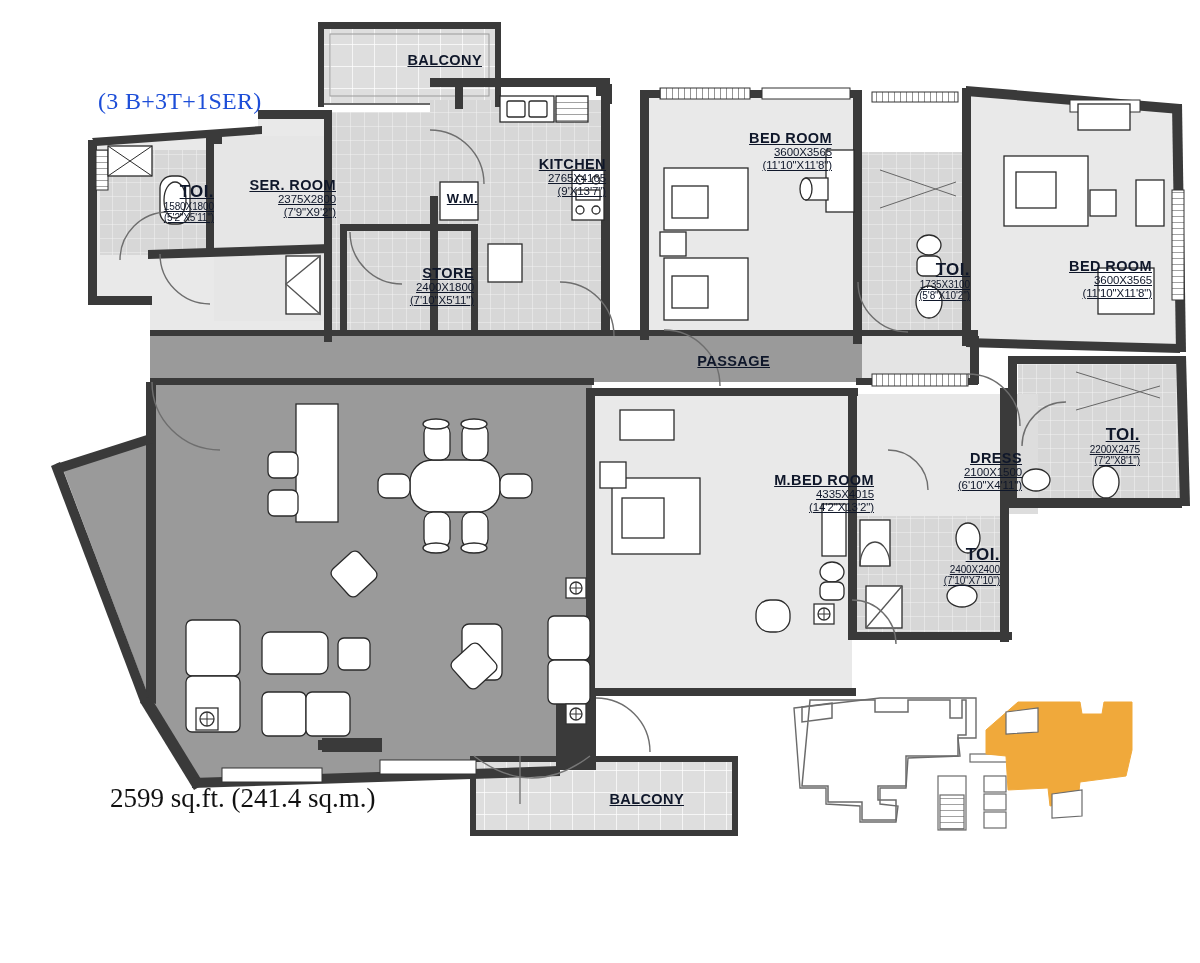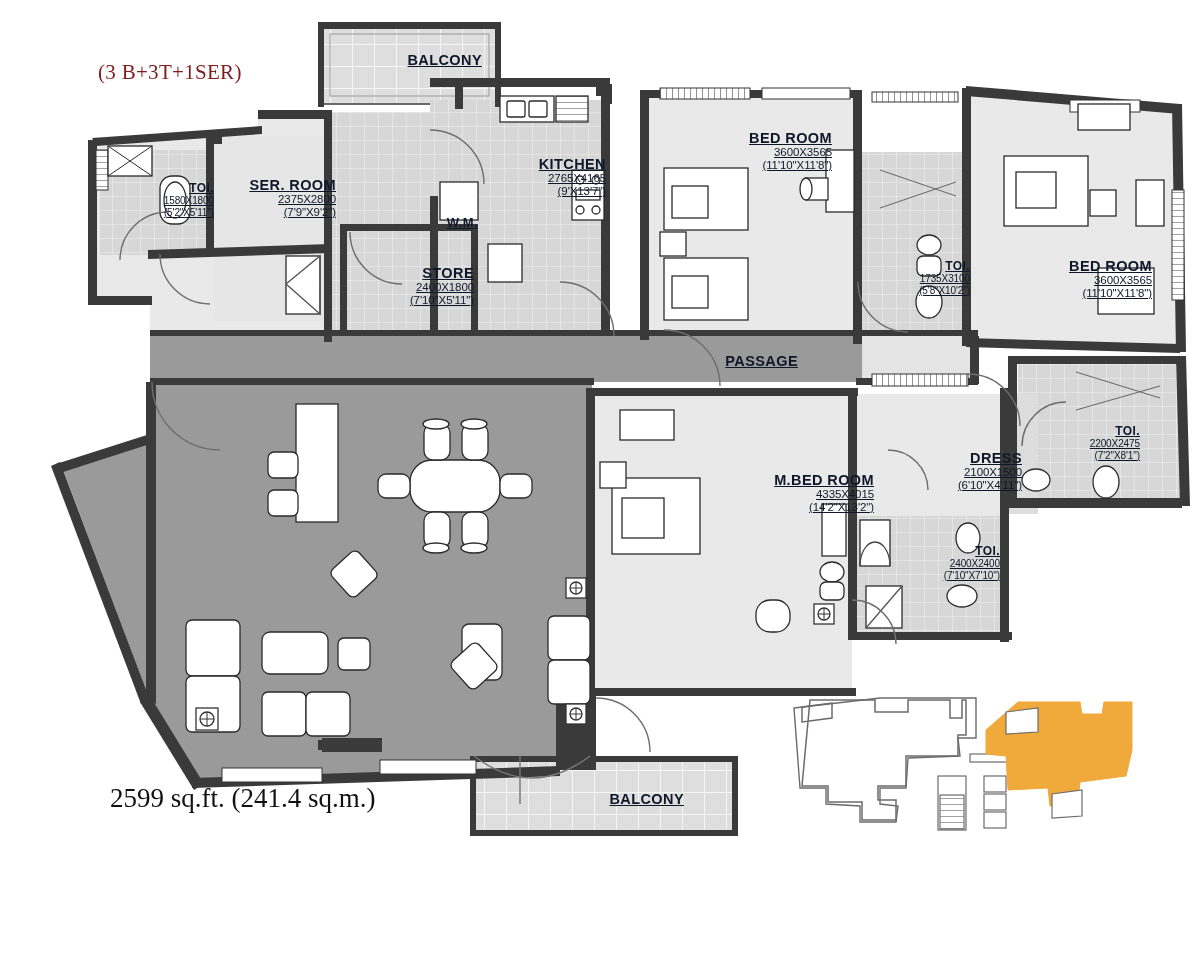--- a/index.html
+++ b/index.html
@@ -2,35 +2,35 @@
 <html><head>
 <meta charset="utf-8">
 <title>Floor Plan</title>
 <style>
   html,body{margin:0;padding:0;background:#ffffff;}
   body{width:1200px;height:963px;position:relative;overflow:hidden;
        font-family:"Liberation Sans", sans-serif;}
   #stage{position:absolute;inset:0;width:1200px;height:963px;}
   svg#plan{position:absolute;left:0;top:0;width:1200px;height:963px;}
 
-  .unit-type{position:absolute;left:98px;top:60px;font-family:"Liberation Serif",serif;
-             font-size:21px;color:#7f1d1d;letter-spacing:.3px;}
+  .unit-type{position:absolute;left:98px;top:88px;font-family:"Liberation Serif",serif;
+             font-size:24px;color:#1d4ed8;letter-spacing:.3px;}
   .area-text{position:absolute;left:110px;top:783px;font-family:"Liberation Serif",serif;
              font-size:27px;color:#111;}
 
   .lbl{position:absolute;text-align:right;color:#0f172a;
        font-family:"Liberation Sans",sans-serif;line-height:1.12;
        white-space:nowrap;pointer-events:none;text-decoration:underline;}
   .lbl .nm{font-weight:bold;font-size:14.5px;letter-spacing:.4px;display:block;}
   .lbl .d1{font-size:11.5px;display:block;letter-spacing:-.1px;}
   .lbl .d2{font-size:11.5px;display:block;letter-spacing:-.1px;}
-  .lbl.small .nm{font-size:12px;}
+  .lbl.small .nm{font-size:17px;}
   .lbl.small .d1,.lbl.small .d2{font-size:10px;}
   .lbl.big .nm{font-size:15.5px;}
-  .lbl.wm .nm{font-size:13px;margin-top:24px;}
+  .lbl.wm .nm{font-size:13px;}
 
   .watermark{position:absolute;left:355px;top:420px;width:500px;height:75px;
              font-family:"Liberation Sans",sans-serif;font-size:62px;font-weight:bold;
              color:#bcd8ea;opacity:.75;letter-spacing:1px;line-height:75px;
              pointer-events:none;white-space:nowrap;}
 </style>
 </head>
 <body>
 
 <div id="stage">
@@ -365,21 +365,21 @@
     <span class="d1">3600X3565</span>
     <span class="d2">(11'10"X11'8")</span>
   </div>
 
   <div class="lbl small" style="left:1030px;top:425px;width:110px;">
     <span class="nm">TOI.</span>
     <span class="d1">2200X2475</span>
     <span class="d2">(7'2"X8'1")</span>
   </div>
 
-  <div class="lbl" style="left:648px;top:353px;width:150px;">
+  <div class="lbl" style="left:620px;top:353px;width:150px;">
     <span class="nm">PASSAGE</span>
   </div>
 
 
   <div class="lbl" style="left:892px;top:450px;width:130px;">
     <span class="nm">DRESS</span>
     <span class="d1">2100X1500</span>
     <span class="d2">(6'10"X4'11")</span>
   </div>
 

